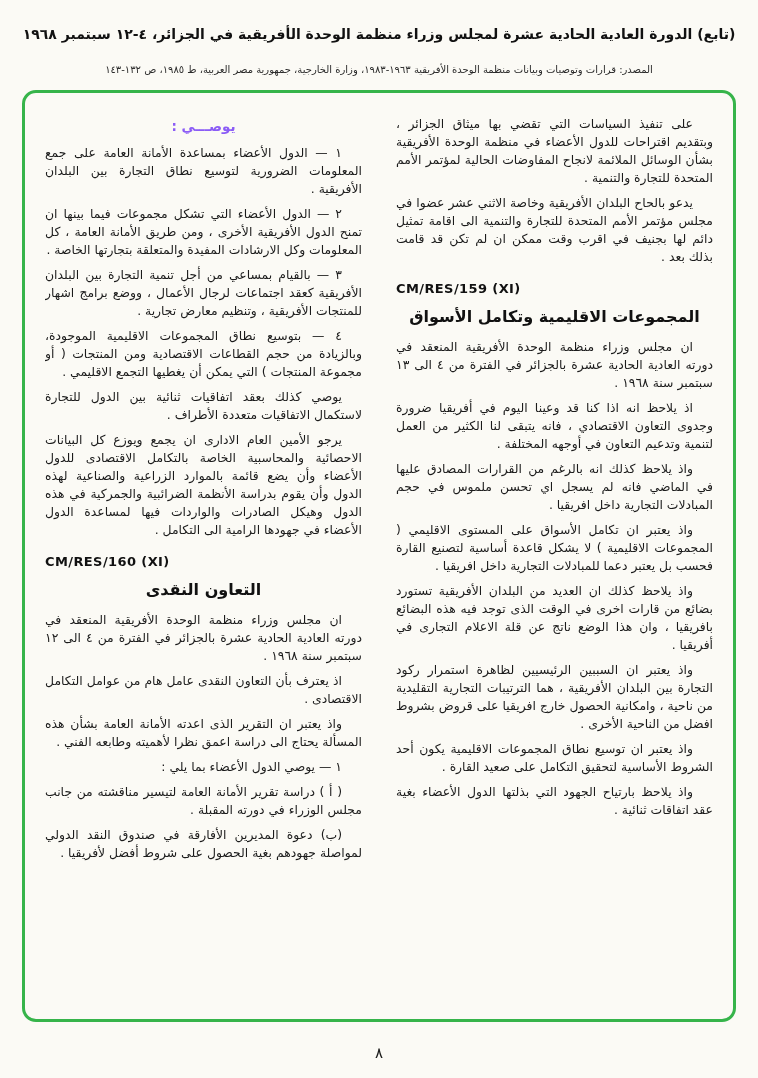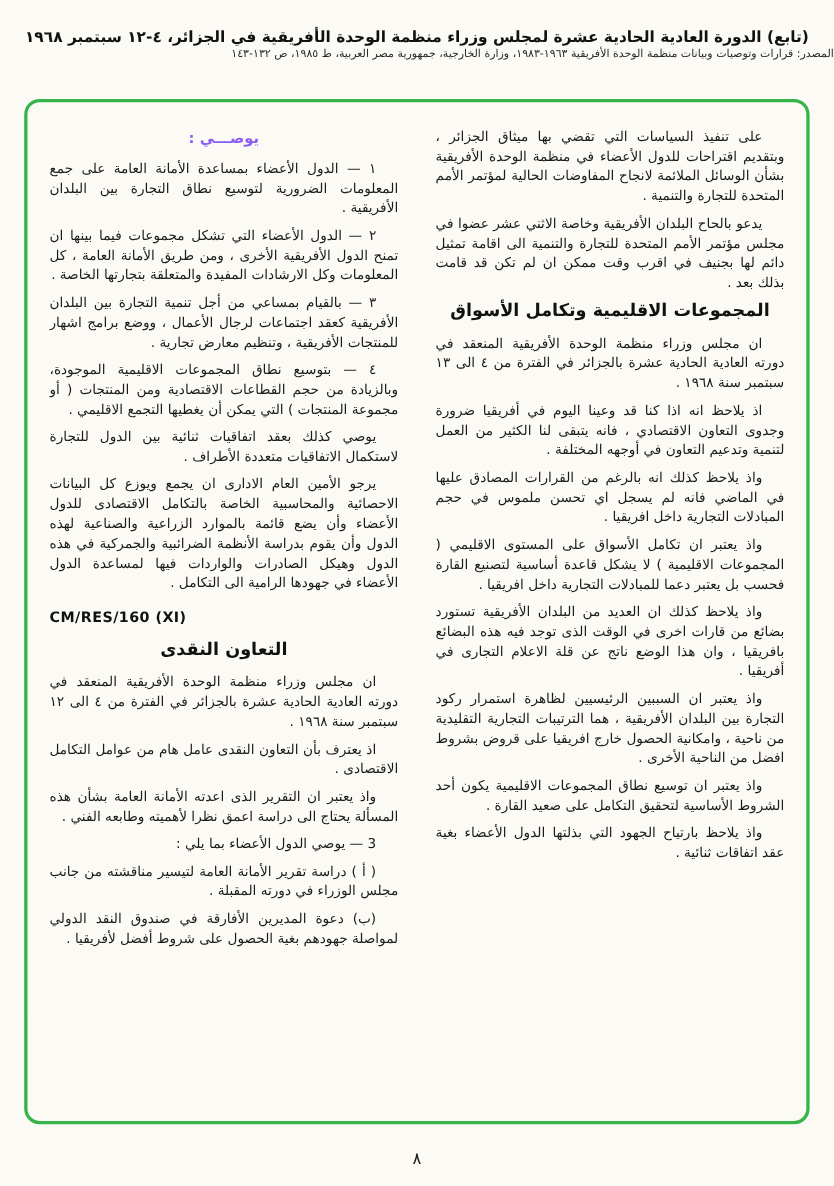--- a/index.html
+++ b/index.html
@@ -24,23 +24,22 @@
     padding-top: 26px;
   }
   .header-line1 {
     font-weight: 700;
     font-size: 14px;
     letter-spacing: 0.2px;
     color: #111;
   }
   .header-line2 {
     font-size: 10px;
-    margin-top: 2px;
+    margin-top: 22px;
     color: #2a2a2a;
-    text-align: right;
   }
 
   
   .frame {
     position: absolute;
     top: 90px;
     left: 22px;
     right: 22px;
     height: 932px;
     border: 3px solid #36b44a;
@@ -120,20 +119,21 @@
     <div class="header-line2">المصدر: قرارات وتوصيات وبيانات منظمة الوحدة الأفريقية ١٩٦٣-١٩٨٣، وزارة الخارجية، جمهورية مصر العربية، ط ١٩٨٥، ص ١٣٢-١٤٣</div>
   </header>
 
   <main class="frame">
     <div class="columns">
 
       <section class="col">
         <p class="para">على تنفيذ السياسات التي تقضي بها ميثاق الجزائر ، وبتقديم اقتراحات للدول الأعضاء في منظمة الوحدة الأفريقية بشأن الوسائل الملائمة لانجاح المفاوضات الحالية لمؤتمر الأمم المتحدة للتجارة والتنمية .</p>
         <p class="para">يدعو بالحاح البلدان الأفريقية وخاصة الاثني عشر عضوا في مجلس مؤتمر الأمم المتحدة للتجارة والتنمية الى اقامة تمثيل دائم لها بجنيف في اقرب وقت ممكن ان لم تكن قد قامت بذلك بعد .</p>
 
+        <div class="res-code">CM/RES/159 (XI)</div>
         <h2 class="res-title">المجموعات الاقليمية وتكامل الأسواق</h2>
 
         <p class="para">ان مجلس وزراء منظمة الوحدة الأفريقية المنعقد في دورته العادية الحادية عشرة بالجزائر في الفترة من ٤ الى ١٣ سبتمبر سنة ١٩٦٨ .</p>
         <p class="para">اذ يلاحظ انه اذا كنا قد وعينا اليوم في أفريقيا ضرورة وجدوى التعاون الاقتصادي ، فانه يتبقى لنا الكثير من العمل لتنمية وتدعيم التعاون في أوجهه المختلفة .</p>
         <p class="para">واذ يلاحظ كذلك انه بالرغم من القرارات المصادق عليها في الماضي فانه لم يسجل اي تحسن ملموس في حجم المبادلات التجارية داخل افريقيا .</p>
         <p class="para">واذ يعتبر ان تكامل الأسواق على المستوى الاقليمي ( المجموعات الاقليمية ) لا يشكل قاعدة أساسية لتصنيع القارة فحسب بل يعتبر دعما للمبادلات التجارية داخل افريقيا .</p>
         <p class="para">واذ يلاحظ كذلك ان العديد من البلدان الأفريقية تستورد بضائع من قارات اخرى في الوقت الذى توجد فيه هذه البضائع بافريقيا ، وان هذا الوضع ناتج عن قلة الاعلام التجارى في أفريقيا .</p>
         <p class="para">واذ يعتبر ان السببين الرئيسيين لظاهرة استمرار ركود التجارة بين البلدان الأفريقية ، هما الترتيبات التجارية التقليدية من ناحية ، وامكانية الحصول خارج افريقيا على قروض بشروط افضل من الناحية الأخرى .</p>
         <p class="para">واذ يعتبر ان توسيع نطاق المجموعات الاقليمية يكون أحد الشروط الأساسية لتحقيق التكامل على صعيد القارة .</p>
         <p class="para">واذ يلاحظ بارتياح الجهود التي بذلتها الدول الأعضاء بغية عقد اتفاقات ثنائية .</p>
@@ -149,21 +149,21 @@
 
         <p class="para">يوصي كذلك بعقد اتفاقيات ثنائية بين الدول للتجارة لاستكمال الاتفاقيات متعددة الأطراف .</p>
         <p class="para">يرجو الأمين العام الادارى ان يجمع ويوزع كل البيانات الاحصائية والمحاسبية الخاصة بالتكامل الاقتصادى للدول الأعضاء وأن يضع قائمة بالموارد الزراعية والصناعية لهذه الدول وأن يقوم بدراسة الأنظمة الضرائبية والجمركية في هذه الدول وهيكل الصادرات والواردات فيها لمساعدة الدول الأعضاء في جهودها الرامية الى التكامل .</p>
 
         <div class="res-code">CM/RES/160 (XI)</div>
         <h2 class="res-title">التعاون النقدى</h2>
 
         <p class="para">ان مجلس وزراء منظمة الوحدة الأفريقية المنعقد في دورته العادية الحادية عشرة بالجزائر في الفترة من ٤ الى ١٢ سبتمبر سنة ١٩٦٨ .</p>
         <p class="para">اذ يعترف بأن التعاون النقدى عامل هام من عوامل التكامل الاقتصادى .</p>
         <p class="para">واذ يعتبر ان التقرير الذى اعدته الأمانة العامة بشأن هذه المسألة يحتاج الى دراسة اعمق نظرا لأهميته وطابعه الفني .</p>
-        <p class="para">3 — يوصي الدول الأعضاء بما يلي :</p>
+        <p class="para">١ — يوصي الدول الأعضاء بما يلي :</p>
         <p class="para">( أ ) دراسة تقرير الأمانة العامة لتيسير مناقشته من جانب مجلس الوزراء في دورته المقبلة .</p>
         <p class="para">(ب) دعوة المديرين الأفارقة في صندوق النقد الدولي لمواصلة جهودهم بغية الحصول على شروط أفضل لأفريقيا .</p>
       </section>
 
     </div>
   </main>
 
   <footer class="doc-footer">
     <span class="page-number">٨</span>
   </footer>

